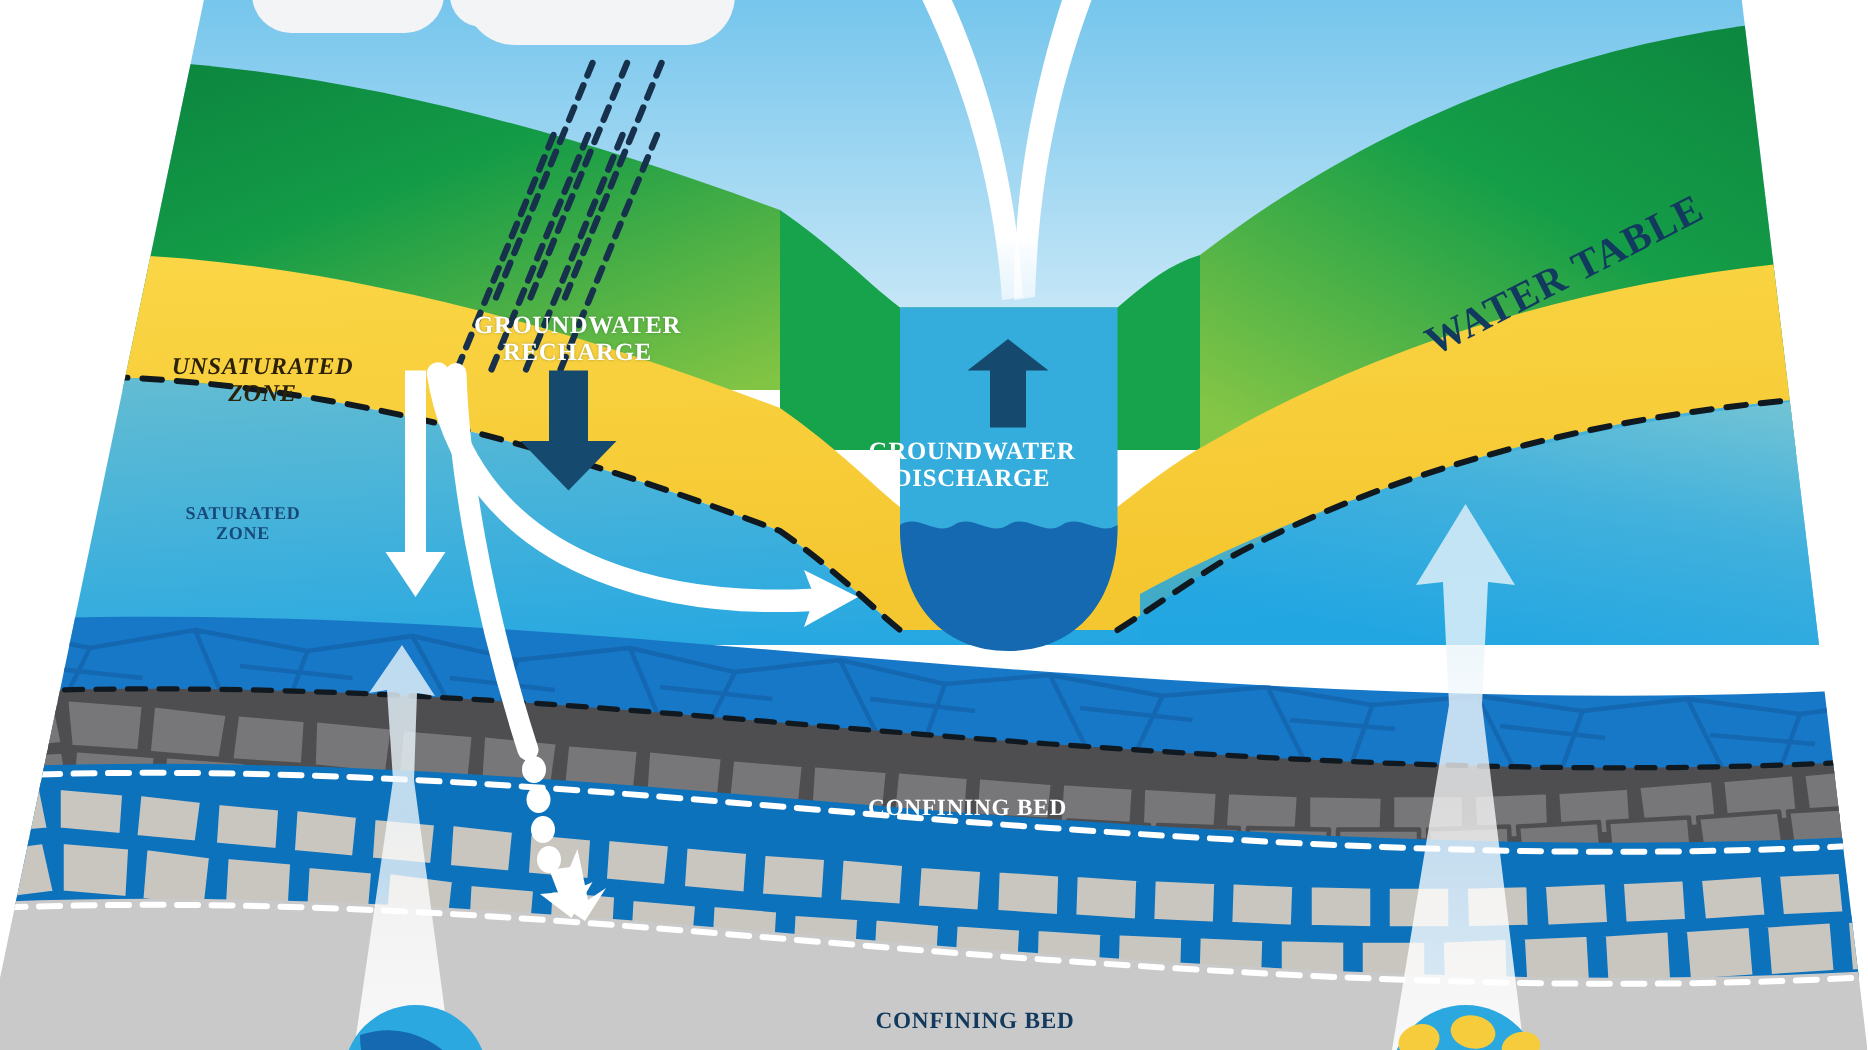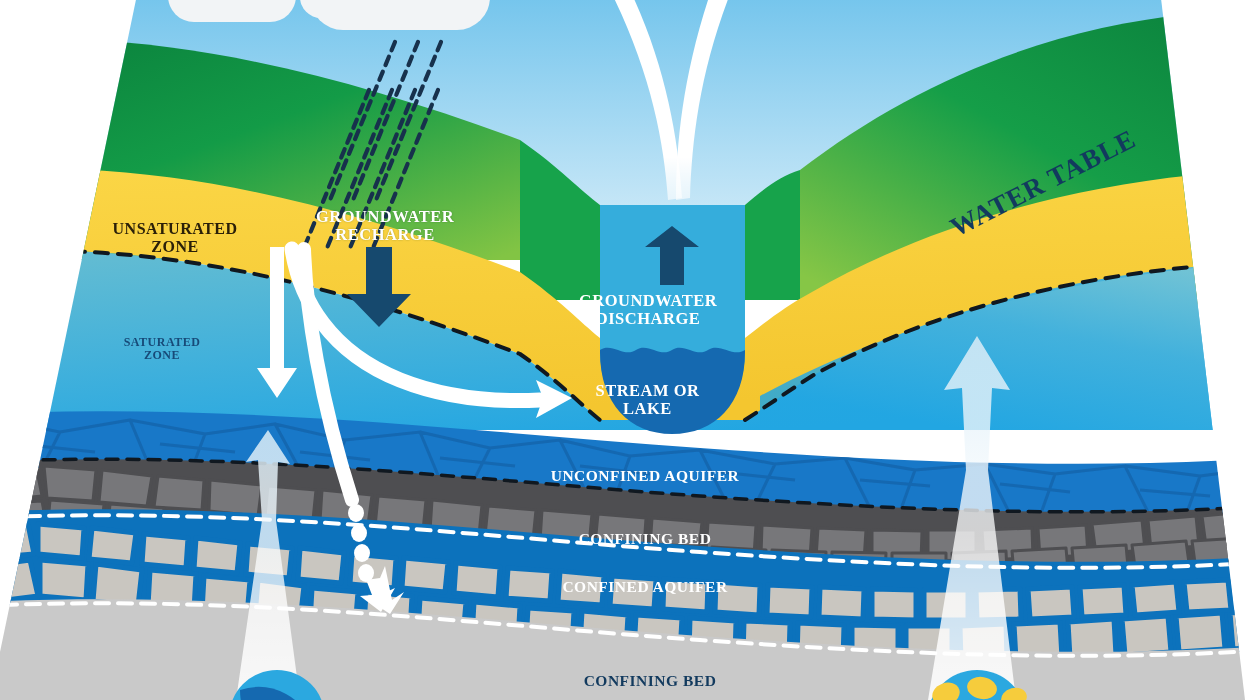--- a/index.html
+++ b/index.html
@@ -5,21 +5,21 @@
   html,body{margin:0;padding:0;background:#ffffff;}
   body{width:1245px;height:700px;overflow:hidden;
        font-family:"Liberation Serif",serif;}
   #stage{position:relative;width:1245px;height:700px;background:#ffffff;}
   #svgroot{position:absolute;left:0;top:0;width:1245px;height:700px;display:block;}
 
   .lbl{position:absolute;margin:0;text-align:center;line-height:1.12;
        font-family:"Liberation Serif",serif;font-weight:bold;
        letter-spacing:.5px;white-space:pre-line;pointer-events:none;}
 
-  #lbl-unsaturated{left:60px;top:220px;width:230px;font-size:16px;color:#2b2008;}
+  #lbl-unsaturated{left:60px;top:236px;width:230px;font-size:16px;color:#2b2008;font-style:italic;}
   #lbl-saturated{left:62px;top:336px;width:200px;font-size:12px;color:#174a78;}
   #lbl-recharge{left:290px;top:208px;width:190px;font-size:16.5px;color:#ffffff;
       text-shadow:0 0 2px rgba(20,60,30,.35);}
   #lbl-discharge{left:553px;top:292px;width:190px;font-size:16.5px;color:#ffffff;}
   #lbl-stream{left:560px;top:382px;width:175px;font-size:16.5px;color:#ffffff;}
   #lbl-unconfined{left:505px;top:467px;width:280px;font-size:15.5px;color:#ffffff;}
   #lbl-confbed1{left:525px;top:530px;width:240px;font-size:15.5px;color:#ffffff;}
   #lbl-confined{left:510px;top:578px;width:270px;font-size:15.5px;color:#ffffff;}
   #lbl-confbed2{left:540px;top:672px;width:220px;font-size:15.5px;color:#123A5E;}
   #lbl-watertable{left:928px;top:168px;width:230px;font-size:27px;color:#123A5E;
@@ -337,21 +337,17 @@
 </svg>
 
 <p class="lbl" id="lbl-unsaturated">UNSATURATED
 ZONE</p>
 <p class="lbl" id="lbl-saturated">SATURATED
 ZONE</p>
 <p class="lbl" id="lbl-recharge">GROUNDWATER
 RECHARGE</p>
 <p class="lbl" id="lbl-discharge">GROUNDWATER
 DISCHARGE</p>
-<p class="lbl" id="lbl-stream">STREAM OR
-LAKE</p>
-<p class="lbl" id="lbl-unconfined">UNCONFINED AQUIFER</p>
 <p class="lbl" id="lbl-confbed1">CONFINING BED</p>
-<p class="lbl" id="lbl-confined">CONFINED AQUIFER</p>
 <p class="lbl" id="lbl-confbed2">CONFINING BED</p>
 <p class="lbl" id="lbl-watertable">WATER TABLE</p>
 
 </div>
 
 </body></html>

